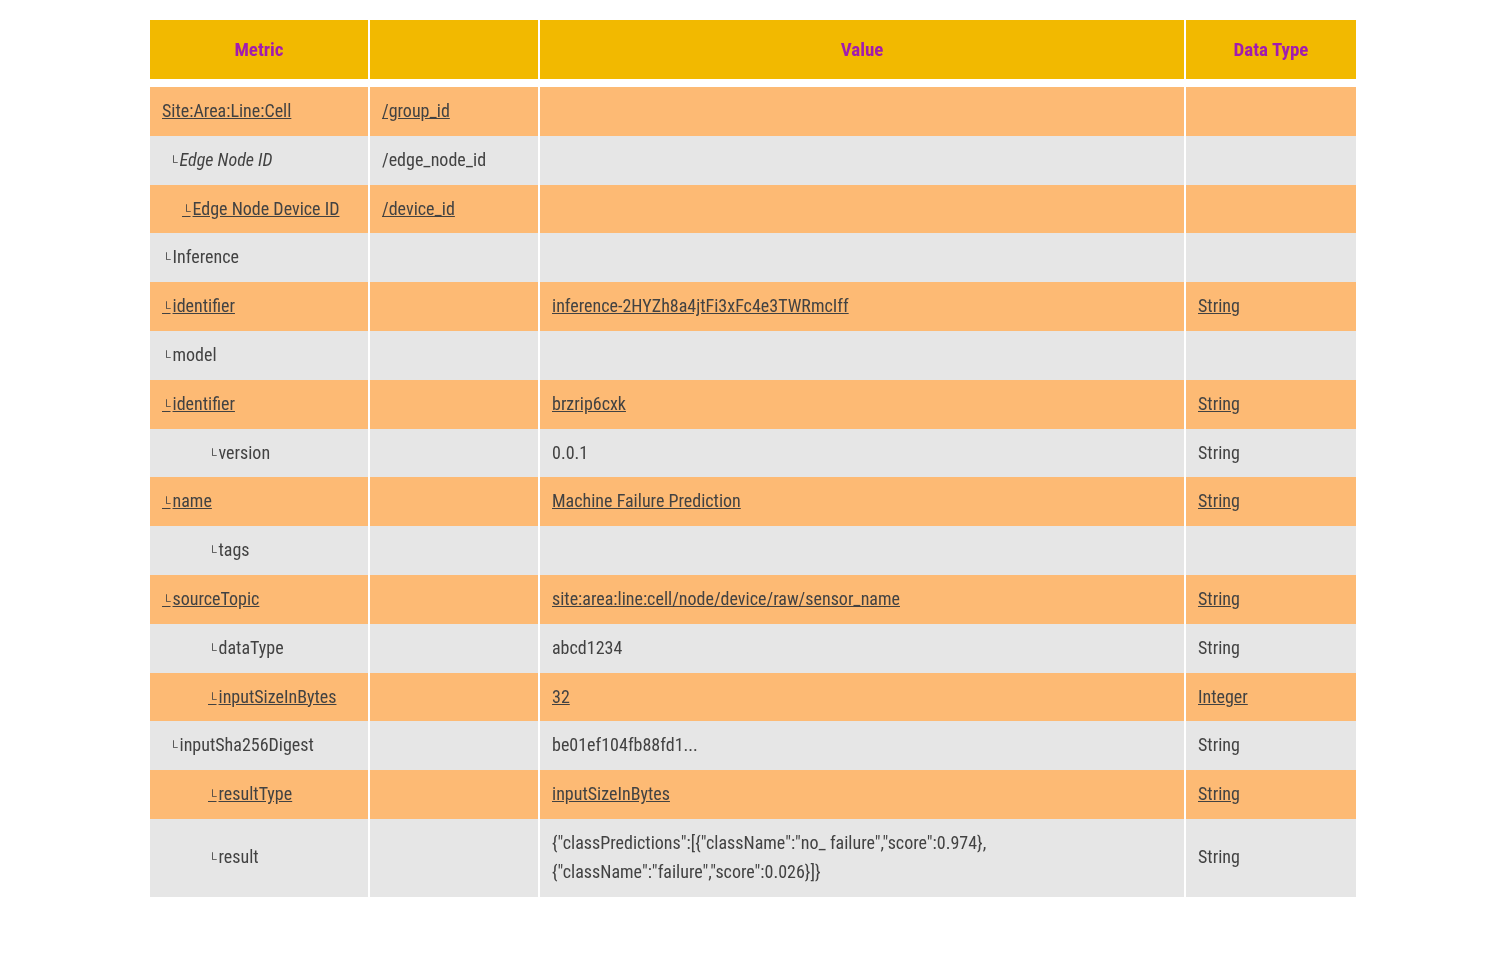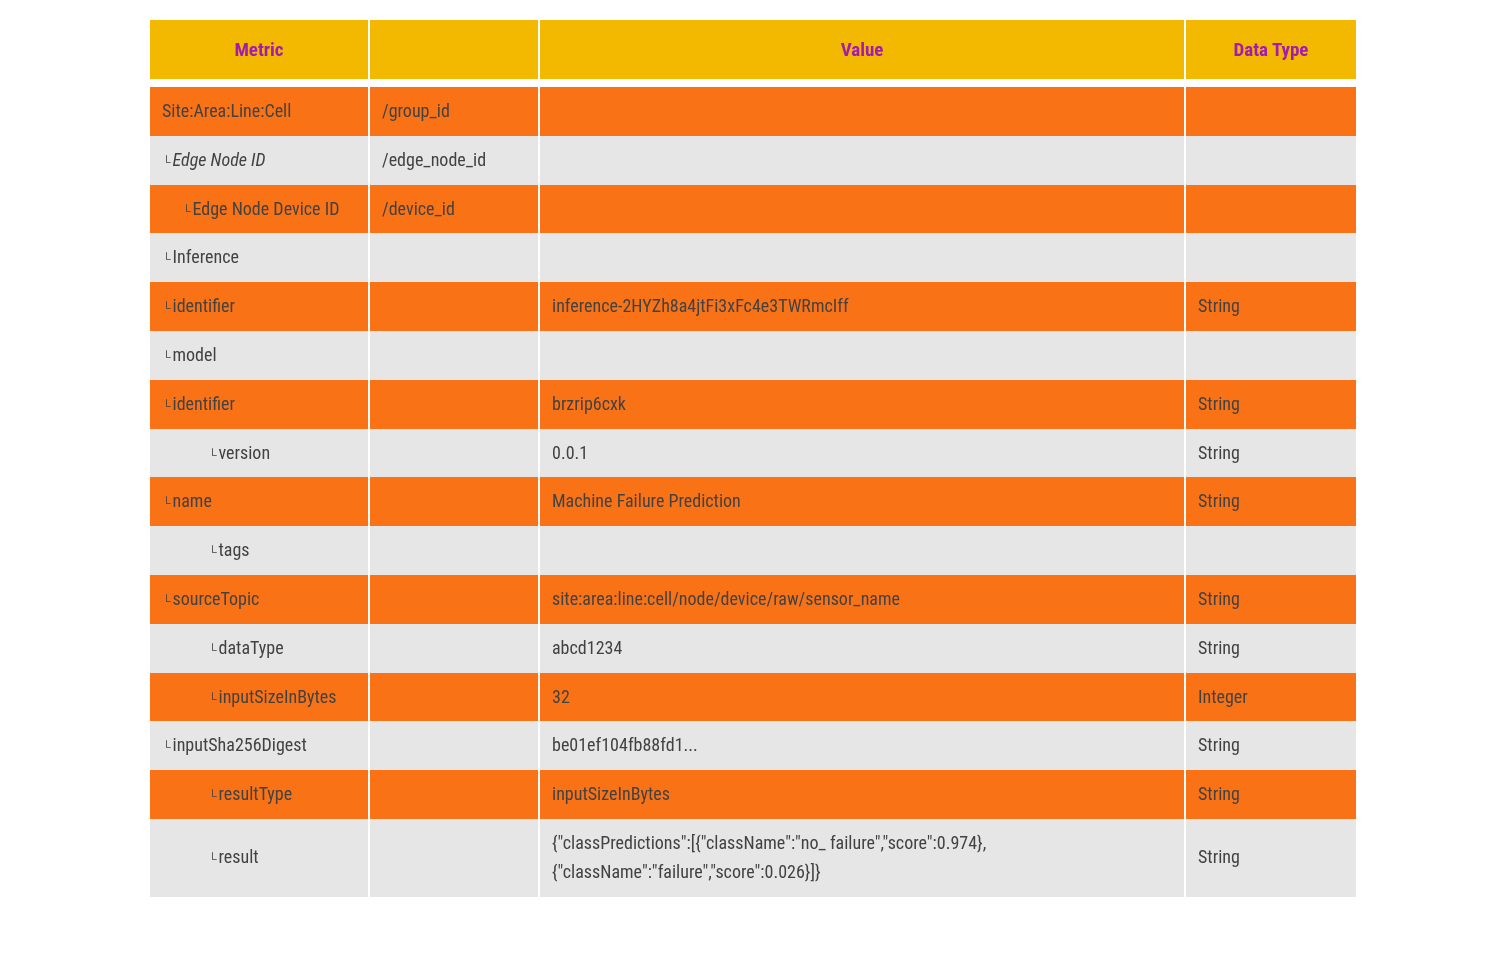--- a/index.html
+++ b/index.html
@@ -29,26 +29,26 @@
   thead th:last-child { border-right: none; margin-left: 12px; }
   tbody td {
     padding: 10px 12px;
     border-right: 2px solid #ffffff;
     color: #424242;
     vertical-align: middle;
     word-wrap: break-word;
     line-height: 1.6;
   }
   tbody td:last-child { border-right: none; }
-  tbody tr.odd td  { background: #f97316; }
+  tbody tr.odd td  { background: #fdba74; text-decoration: underline; }
   tbody tr.even td { background: #e6e6e6; }
   .tree { font-family: inherit; font-size: 12px; vertical-align: 0px; margin-right: 2px; }
   .italic { font-style: italic; }
   .ind0 { padding-left: 12px; }
-  .ind1 { padding-left: 12px; }
+  .ind1 { padding-left: 19px; }
   .ind2 { padding-left: 32px; }
   .ind3 { }
   .ind4 { padding-left: 58px; }
   col.c-metric { width: 220px; }
   col.c-path   { width: 170px; }
   col.c-value  { width: auto; }
   col.c-type   { width: 170px; }
 </style>
 </head>
 <body>

